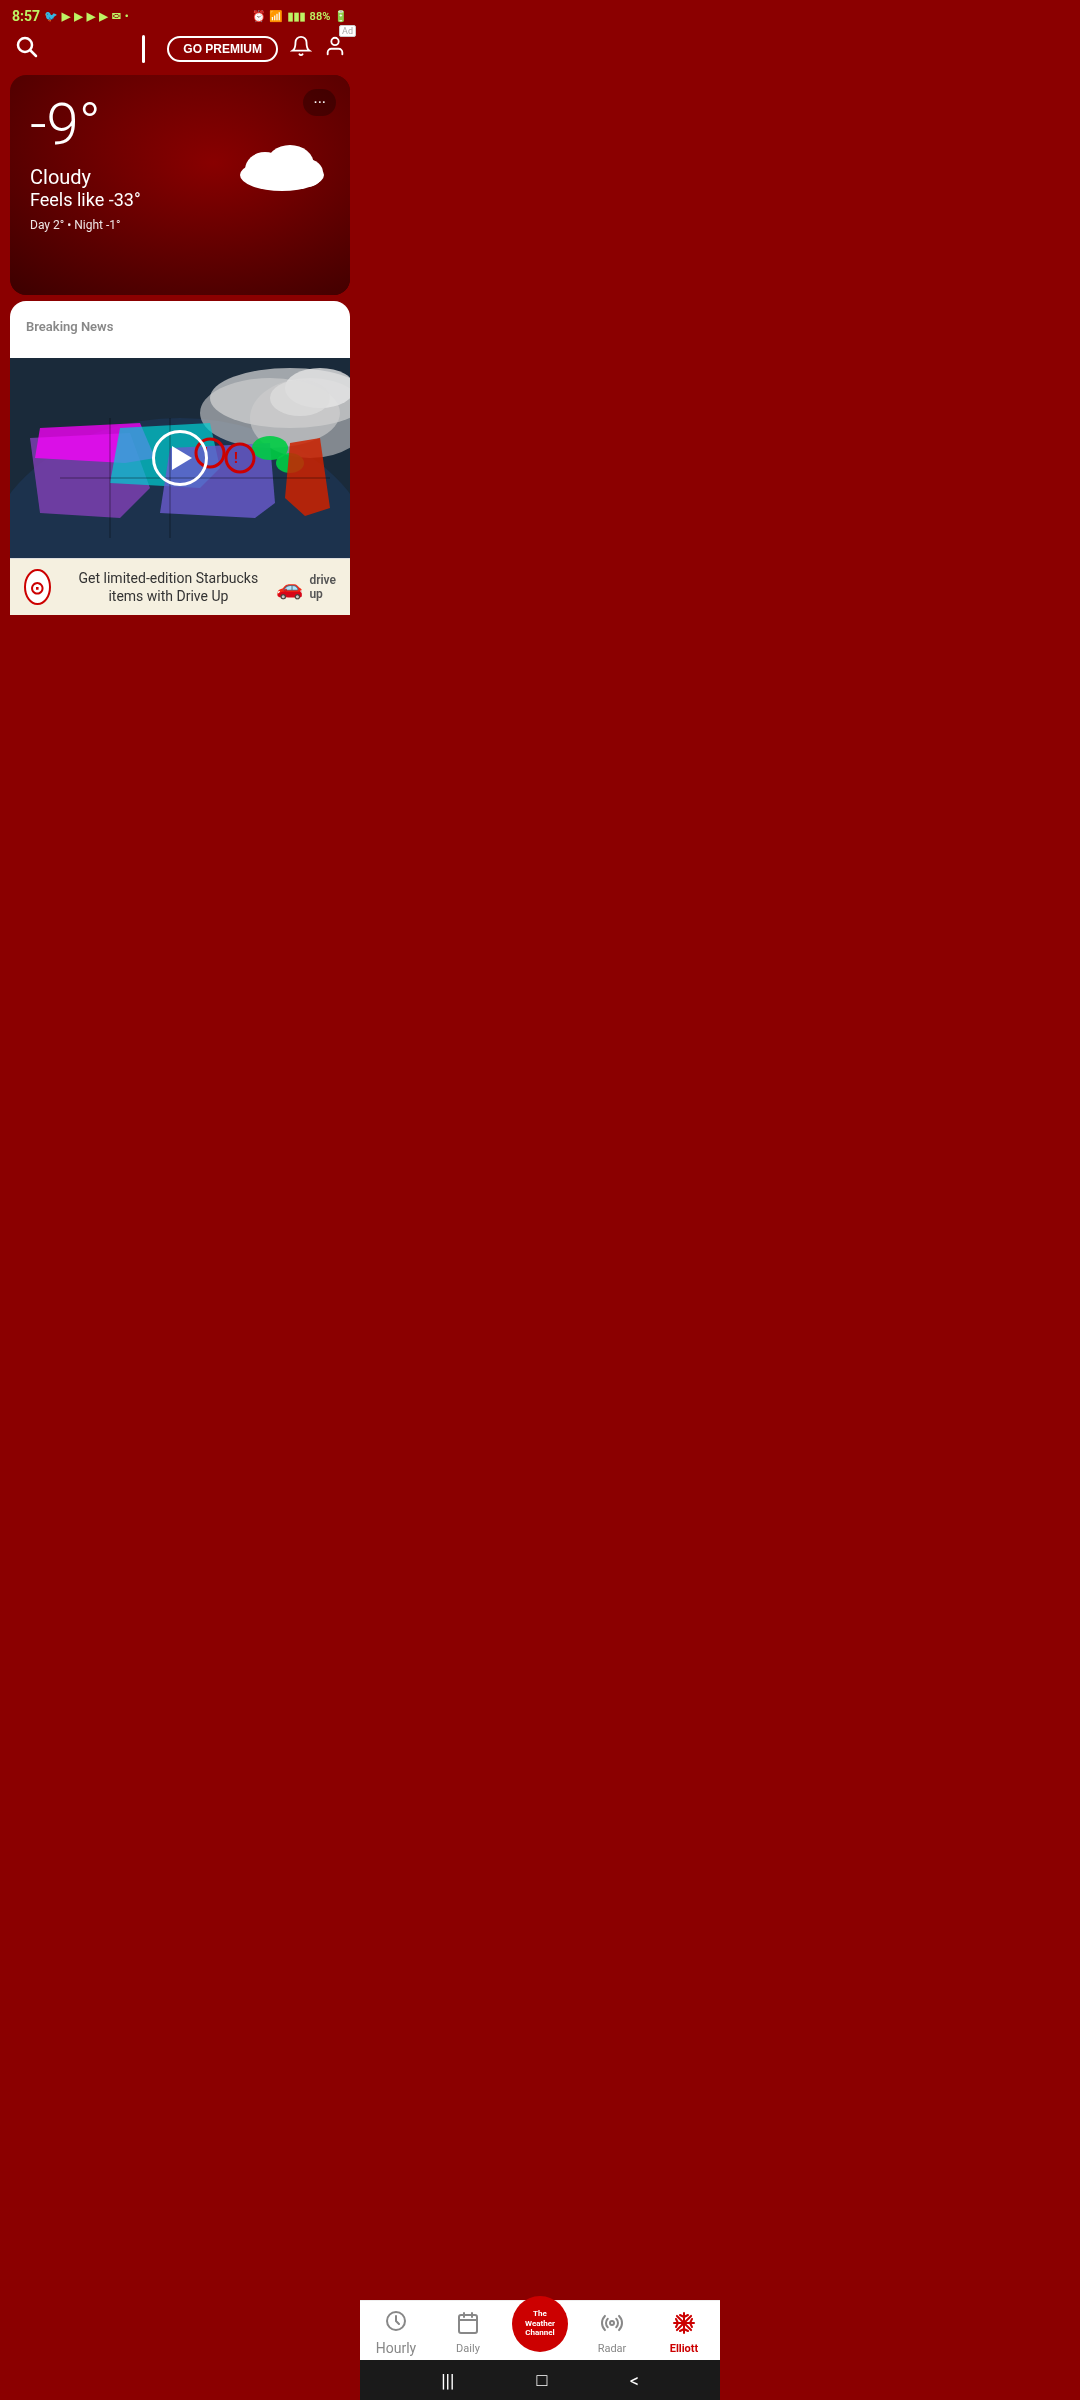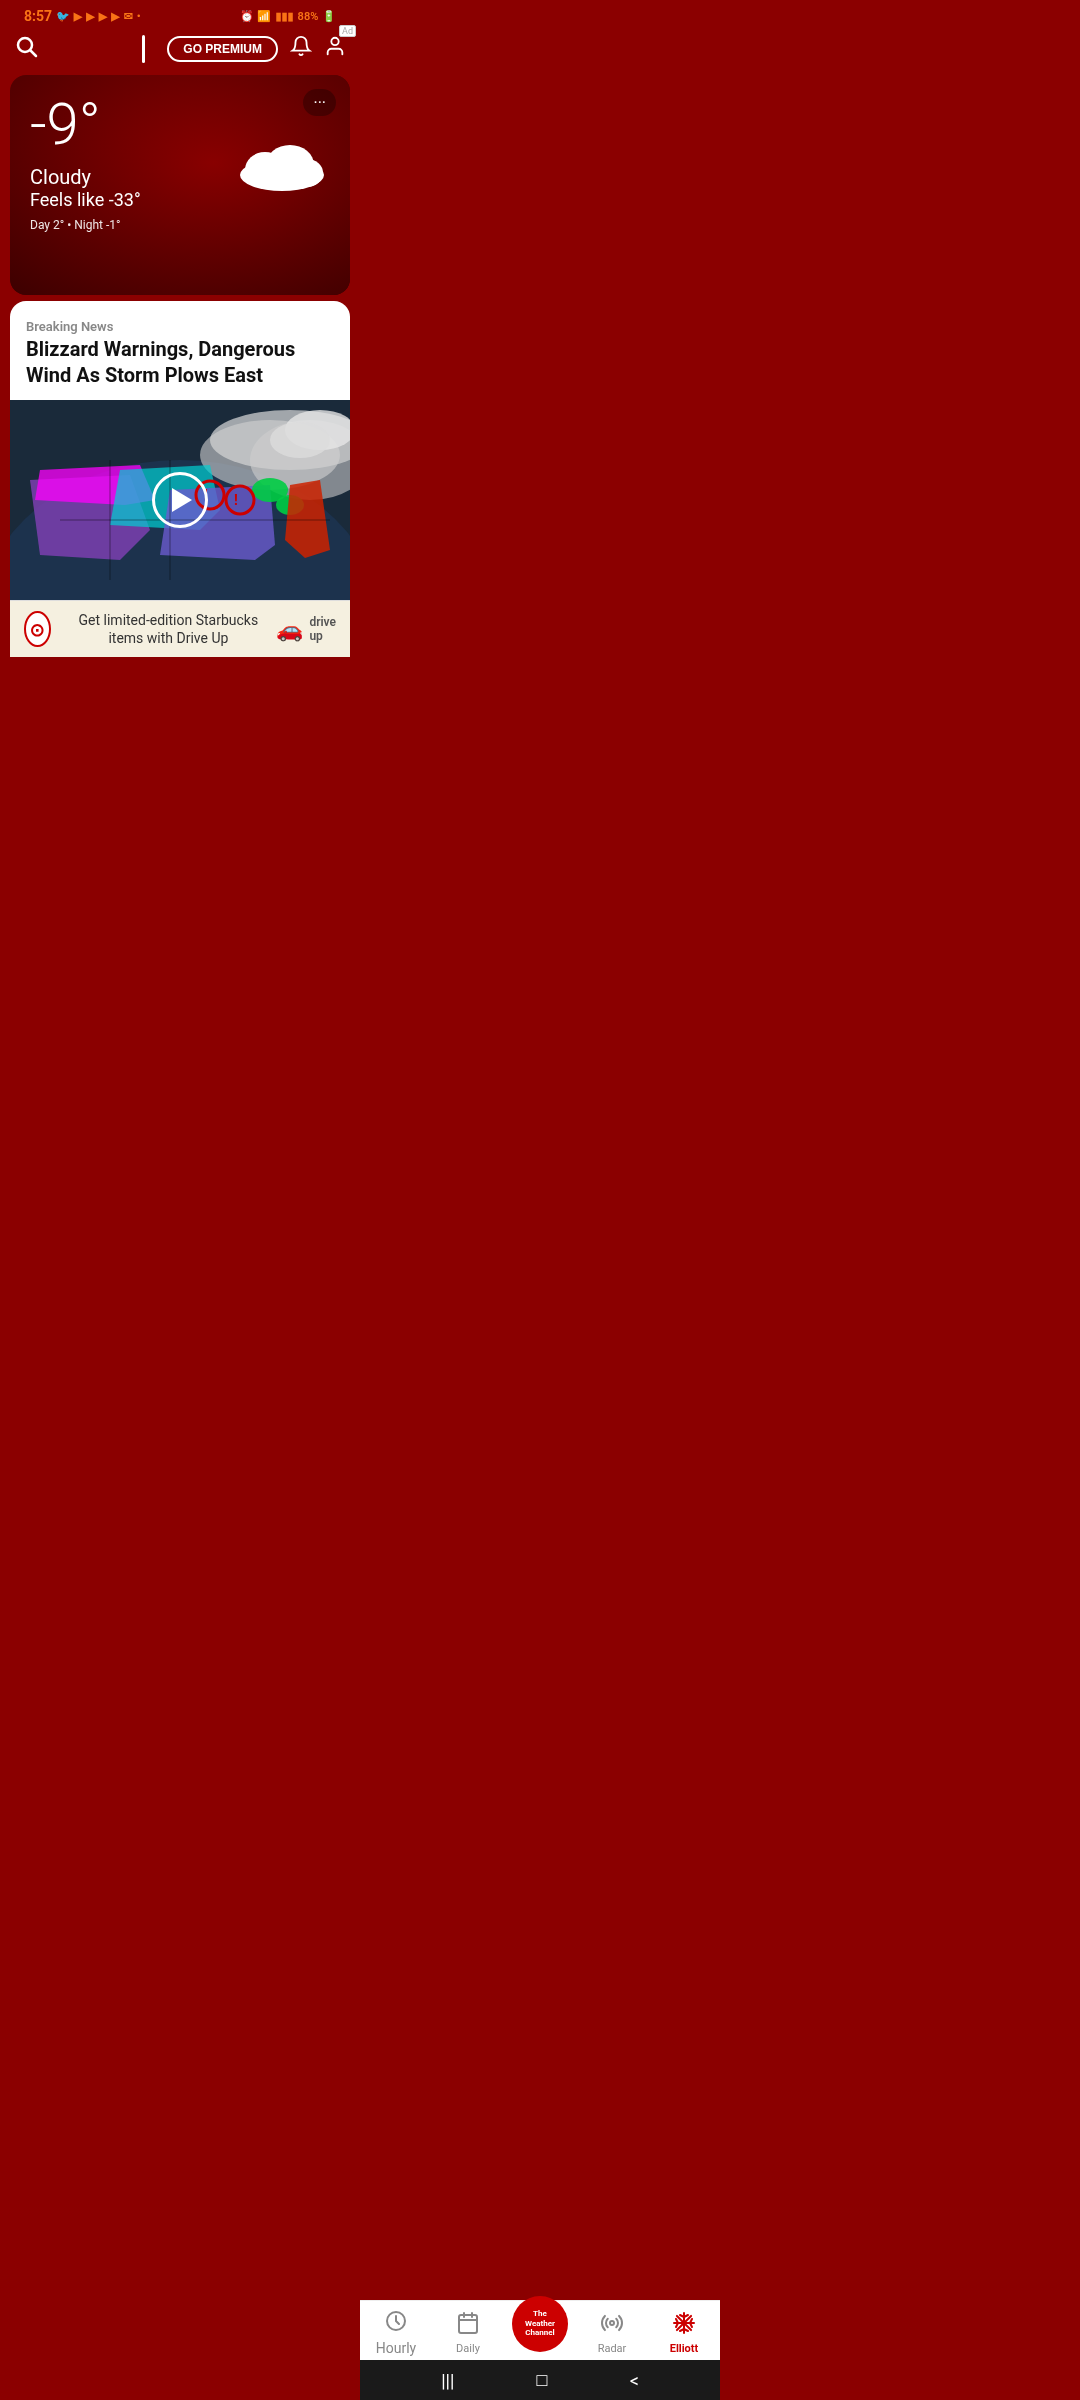--- a/index.html
+++ b/index.html
@@ -11,22 +11,22 @@
       font-family: -apple-system, BlinkMacSystemFont, 'Segoe UI', Roboto, sans-serif;
       overflow-x: hidden;
       position: relative;
     }
 
     
     .status-bar {
       display: flex;
       justify-content: space-between;
       align-items: center;
-      padding: 8px 24px 4px;
-      color: #f97316;
+      padding: 8px 12px 4px;
+      color: #bef264;
       font-size: 12px;
       font-weight: 600;
     }
     .status-left { display: flex; align-items: center; gap: 4px; }
     .status-right { display: flex; align-items: center; gap: 4px; }
     .status-time { font-size: 14px; font-weight: 700; }
 
     
     .top-nav {
       display: flex;
@@ -127,21 +127,21 @@
     .news-card {
       margin: 6px 10px 0;
       border-radius: 16px 16px 0 0;
       background: white;
       padding: 18px 16px 12px;
     }
     .breaking-label {
       color: #888;
       font-size: 13px;
       font-weight: 600;
-      margin-bottom: 2px;
+      margin-bottom: 12px;
     }
     .news-headline {
       color: #111;
       font-size: 20px;
       font-weight: 700;
       line-height: 1.3;
     }
 
     
     .video-map {
@@ -326,21 +326,20 @@
   <div class="weather-feels">Feels like -33°</div>
   <div class="weather-hilow">
     <span>Day 2°</span>
     <span> • </span>
     <span>Night -1°</span>
   </div>
 </div>
 
 <div class="news-card">
   <div class="breaking-label">Breaking News</div>
-  <div class="news-headline">Blizzard Warnings, Dangerous Wind As Storm Plows East</div>
 </div>
 
 <div class="video-map">
   <div class="map-overlay">
 
     <svg width="340" height="200" viewBox="0 0 340 200" style="position:absolute;inset:0;">
 
       <rect width="340" height="200" fill="#1a2a3a"></rect>
 
       <ellipse cx="170" cy="220" rx="200" ry="160" fill="#1e3a5f" opacity="0.5"></ellipse>

